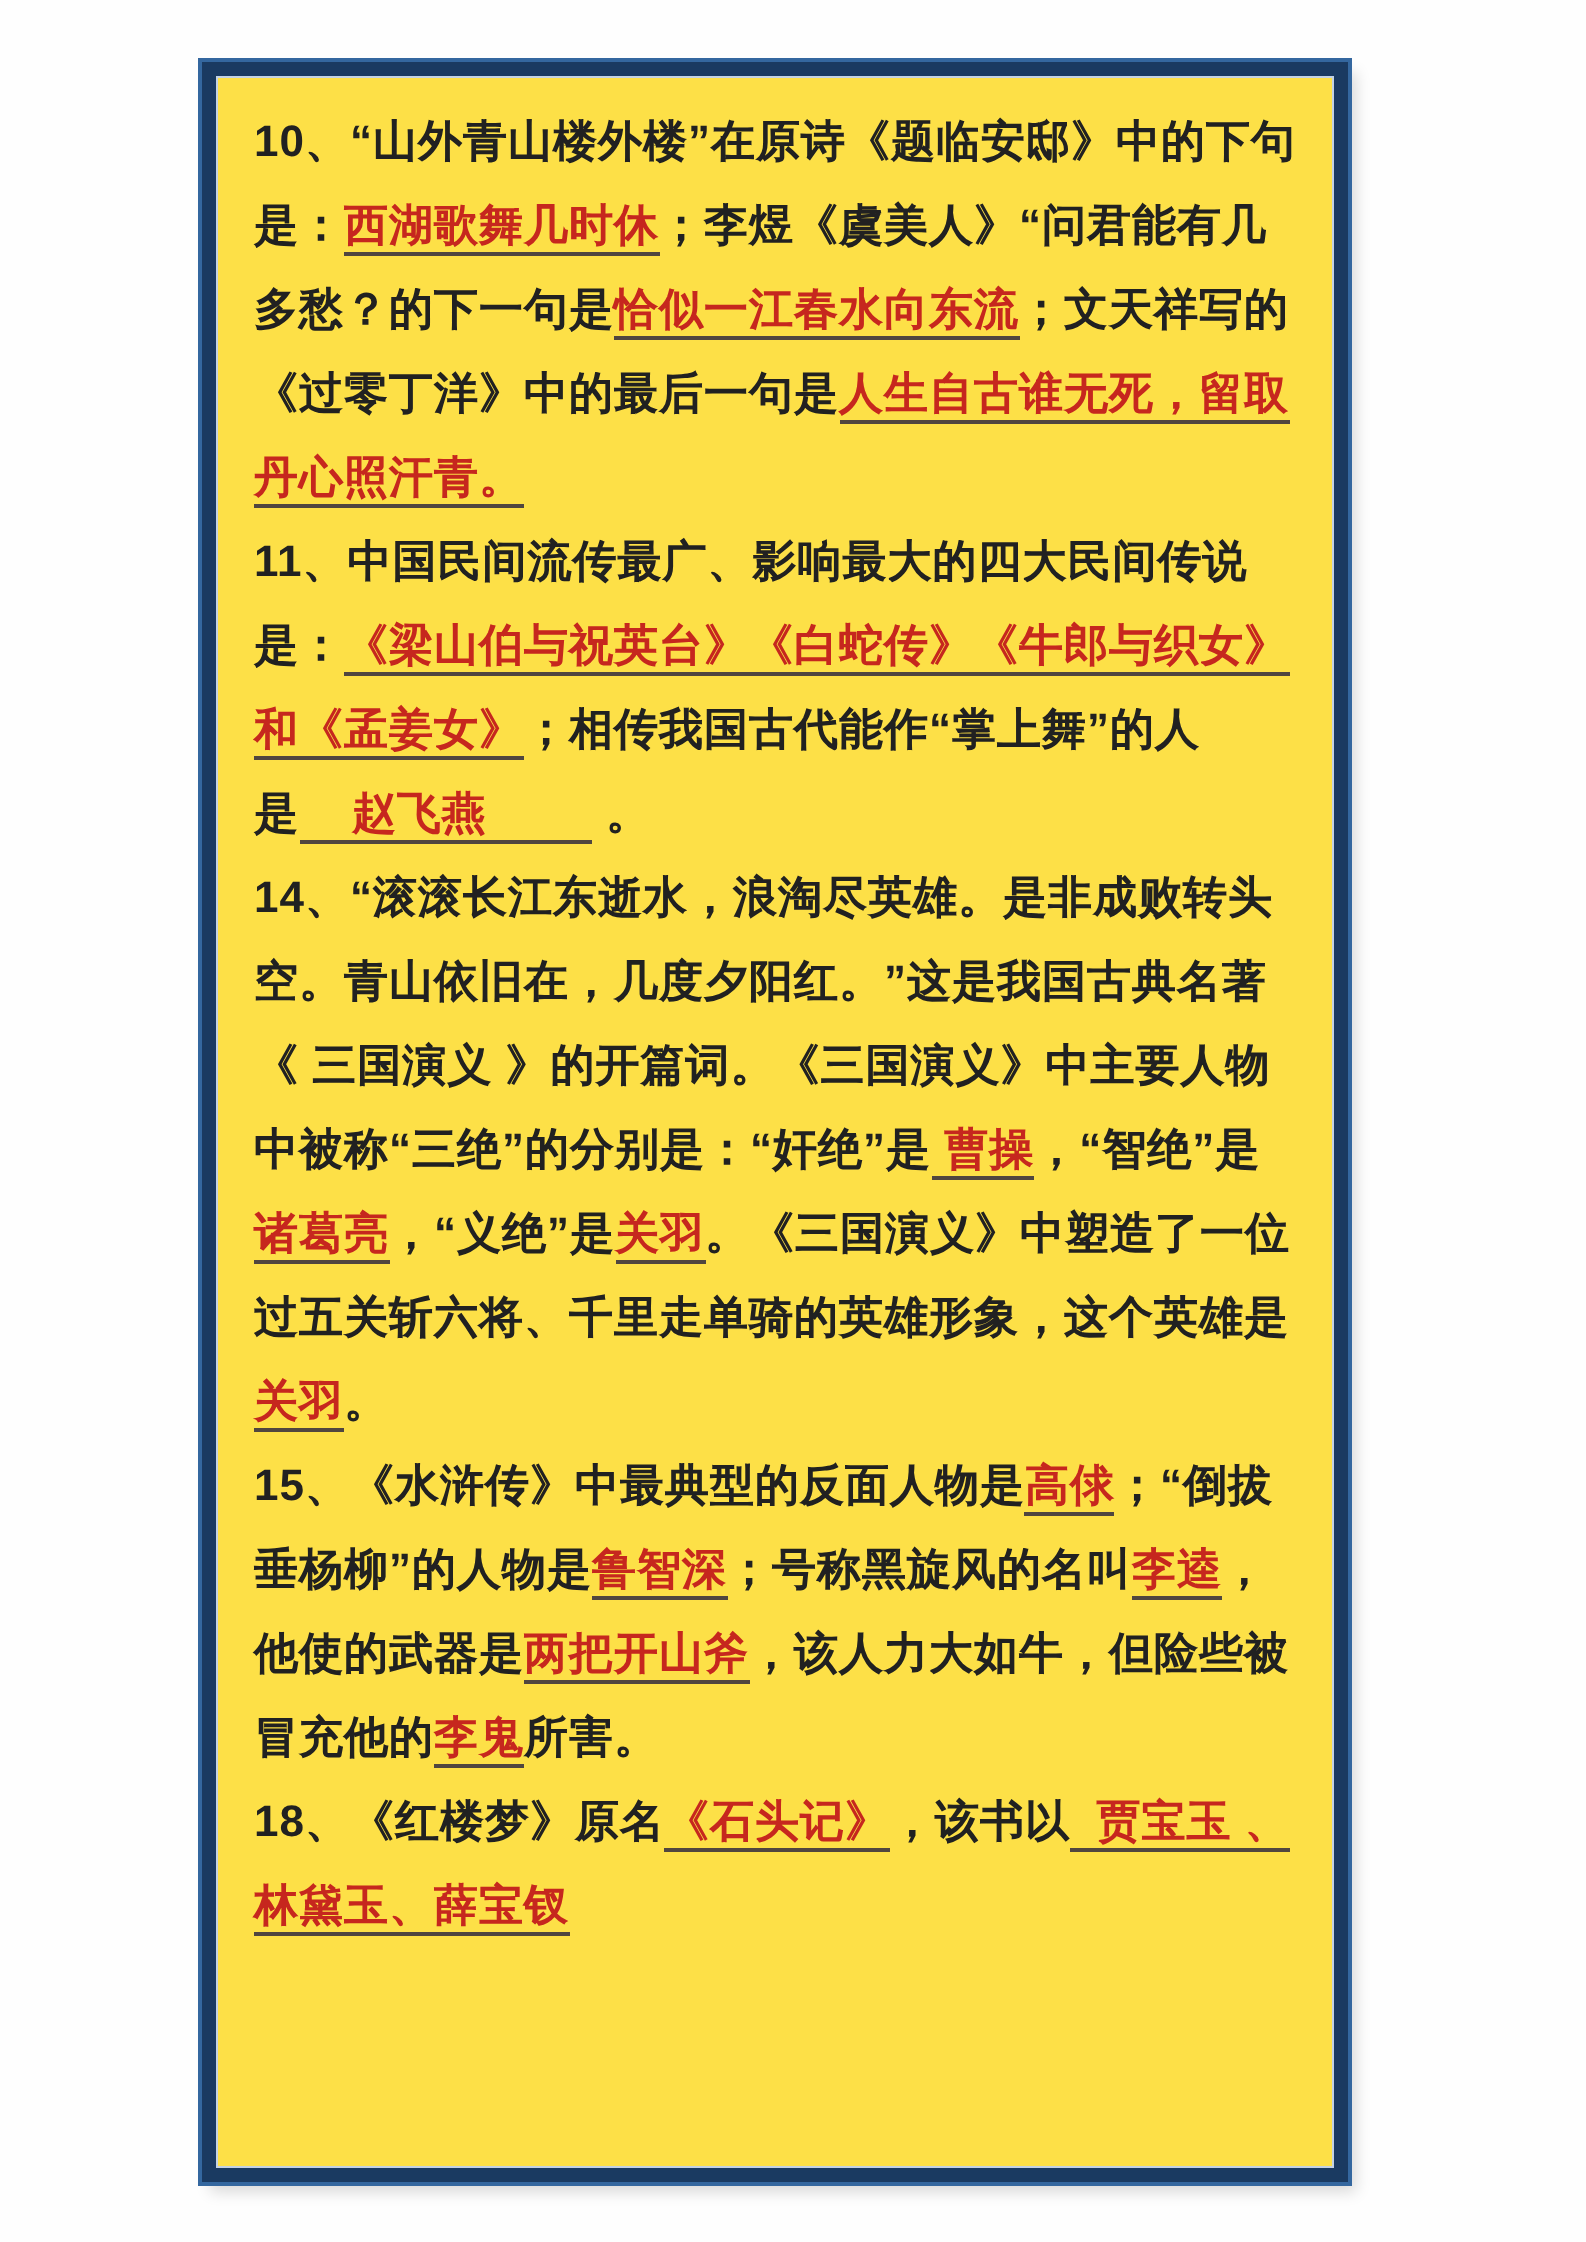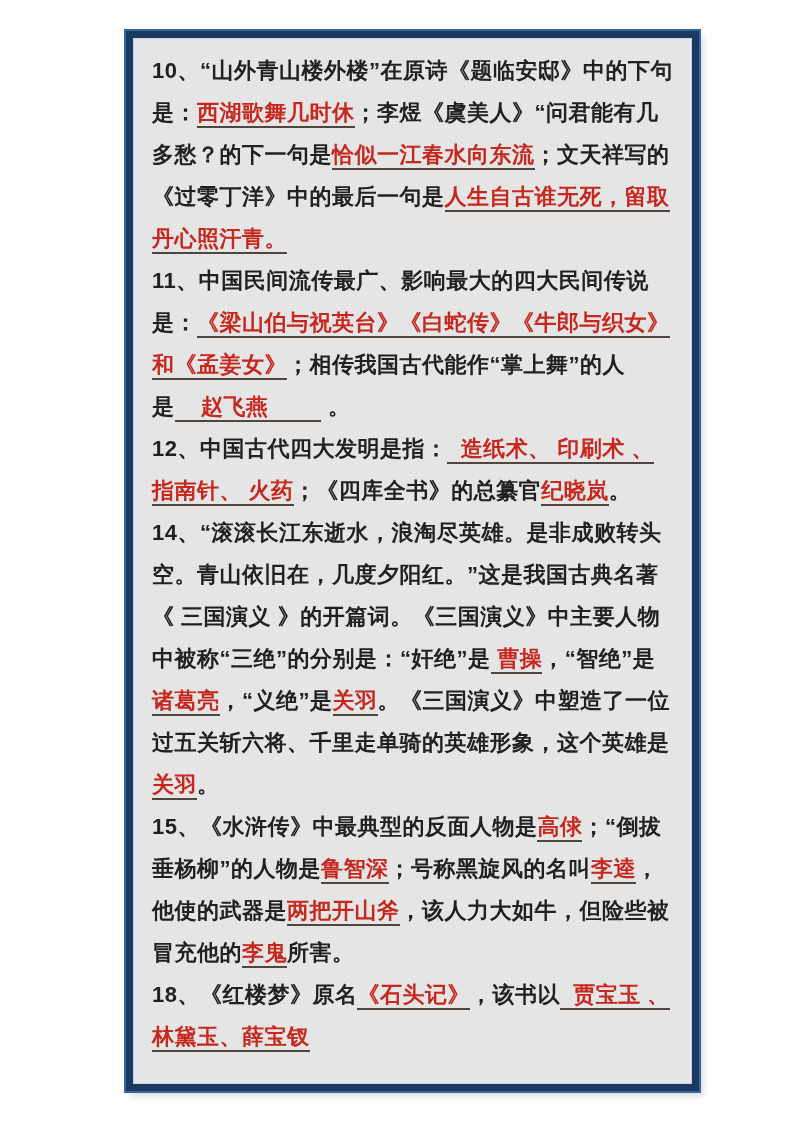--- a/index.html
+++ b/index.html
@@ -13,26 +13,26 @@
     position: relative;
     font-family: "Liberation Sans", "DejaVu Sans", sans-serif;
   }
   .page {
     position: absolute;
     inset: 0;
     background: #fefefe;
   }
   .frame {
     position: absolute;
-    left: 126px;
+    left: 101px;
     top: 31px;
     width: 573px;
     height: 1060px;
     box-sizing: border-box;
-    background: #e5e5e5;
+    background: #fde047;
     border: 7px solid #1a3a61;
     box-shadow:
       0 0 0 2px #34679f,
       inset 0 0 0 1px #c3d2e4,
       4px 5px 7px rgba(0,0,0,0.15);
     padding: 12px 17px 0 19px;
     overflow: hidden;
   }
   .question {
     margin: 0;
@@ -61,21 +61,20 @@
 </head>
 <body>
 
 <div class="page">
   <div class="frame">
 
     <p class="question"><span class="run-normal">10、“山外青山楼外楼”在原诗《题临安邸》中的下句是：</span><span class="run-answer">西湖歌舞几时休</span><span class="run-normal">；李煜《虞美人》“问君能有几多愁？的下一句是</span><span class="run-answer">恰似一江春水向东流</span><span class="run-normal">；文天祥写的《过零丁洋》中的最后一句是</span><span class="run-answer">人生自古谁无死，留取丹心照汗青。</span></p>
 
     <p class="question"><span class="run-normal">11、中国民间流传最广、影响最大的四大民间传说是：</span><span class="run-answer">《梁山伯与祝英台》《白蛇传》《牛郎与织女》和《孟姜女》</span><span class="run-normal">；相传我国古代能作“掌上舞”的人是</span><span class="run-blank">&nbsp;&nbsp;&nbsp;&nbsp;</span><span class="run-answer">赵飞燕</span><span class="run-blank">&nbsp;&nbsp;&nbsp;&nbsp;&nbsp;&nbsp;&nbsp;&nbsp;</span><span class="run-normal">&nbsp;。</span></p>
 
-    <p class="question"><span class="run-normal">12、中国古代四大发明是指：</span><span class="run-blank">&nbsp;&nbsp;</span><span class="run-answer">造纸术、&nbsp;印刷术&nbsp;、指南针、&nbsp;火药</span><span class="run-normal">；《四库全书》的总纂官</span><span class="run-answer">纪晓岚</span><span class="run-normal">。</span></p>
 
 
     <p class="question"><span class="run-normal">14、“滚滚长江东逝水，浪淘尽英雄。是非成败转头空。青山依旧在，几度夕阳红。”这是我国古典名著《&nbsp;三国演义&nbsp;》的开篇词。《三国演义》中主要人物中被称“三绝”的分别是：“奸绝”是</span><span class="run-blank">&nbsp;</span><span class="run-answer">曹操</span><span class="run-normal">，“智绝”是</span><span class="run-answer">诸葛亮</span><span class="run-normal">，“义绝”是</span><span class="run-answer">关羽</span><span class="run-normal">。《三国演义》中塑造了一位过五关斩六将、千里走单骑的英雄形象，这个英雄是</span><span class="run-answer">关羽</span><span class="run-normal">。</span></p>
 
     <p class="question"><span class="run-normal">15、《水浒传》中最典型的反面人物是</span><span class="run-answer">高俅</span><span class="run-normal">；“倒拔垂杨柳”的人物是</span><span class="run-answer">鲁智深</span><span class="run-normal">；号称黑旋风的名叫</span><span class="run-answer">李逵</span><span class="run-normal">，他使的武器是</span><span class="run-answer">两把开山斧</span><span class="run-normal">，该人力大如牛，但险些被冒充他的</span><span class="run-answer">李鬼</span><span class="run-normal">所害。</span></p>
 
     <p class="question"><span class="run-normal">18、《红楼梦》原名</span><span class="run-answer">《石头记》</span><span class="run-normal">，该书以</span><span class="run-blank">&nbsp;&nbsp;</span><span class="run-answer">贾宝玉&nbsp;、林黛玉、薛宝钗</span></p>
 
   </div>
 </div>

